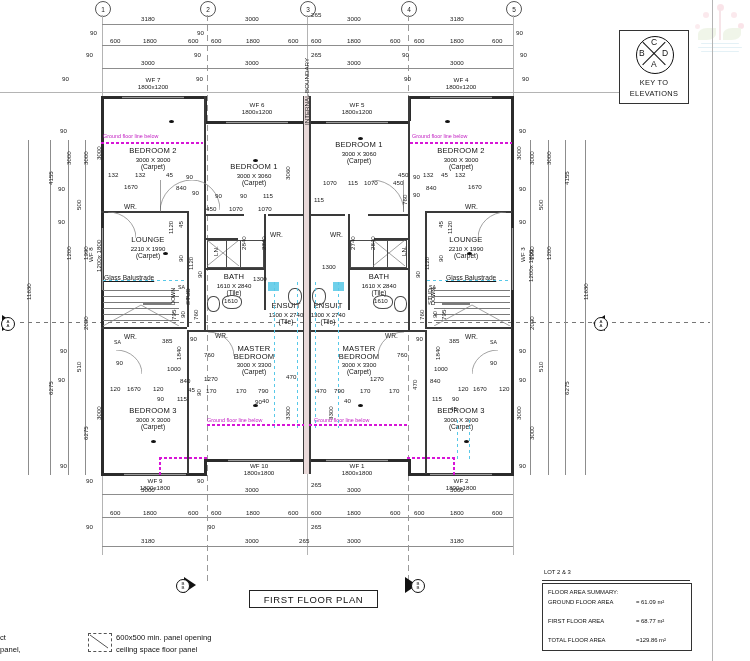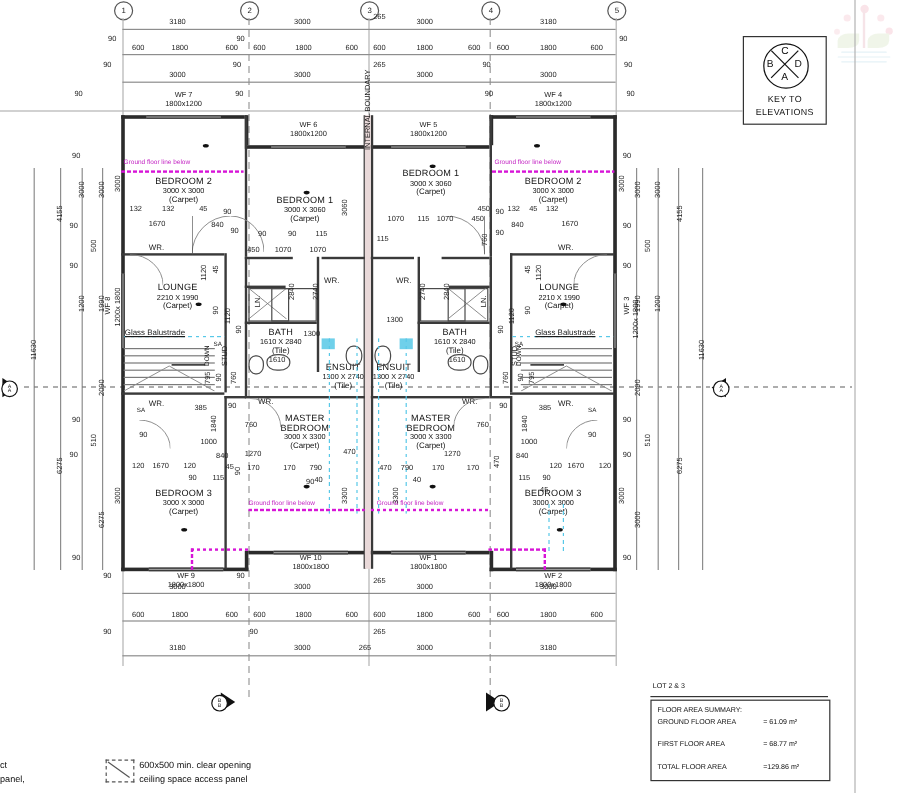--- a/index.html
+++ b/index.html
@@ -273,27 +273,30 @@
       </div>
   </div>
   <div class="secm" style="left:405px;top:577px;">
     <div class="dia" style="left:0;top:0;border-top:8px solid transparent;border-bottom:8px solid transparent;border-left:12px solid #111;"></div>
     <div class="cir" style="left:6px;top:2px;">
         <span>B</span>
         <span>B</span>
       </div>
   </div>
 
+  <div class="titlebox" style="left:249px;top:590px;width:127px;height:16px;">
+    <span>FIRST FLOOR PLAN</span>
+  </div>
 
   <div class="legbox" style="left:88px;top:633px;width:22px;height:17px;"></div>
   <svg class="abs" style="left:88px;top:633px;" width="22" height="17">
     <line x1="2" y1="2" x2="20" y2="15" stroke="#555" stroke-width="1"></line>
   </svg>
-  <div class="legtxt" style="left:116px;top:633px;">600x500 min. clear opening</div>
-  <div class="legtxt" style="left:116px;top:645px;">ceiling space access panel</div>
+  <div class="legtxt" style="left:116px;top:633px;">600x500 min. panel opening</div>
+  <div class="legtxt" style="left:116px;top:645px;">ceiling space floor panel</div>
   <div class="legtxt" style="left:0px;top:633px;">ct</div>
   <div class="legtxt" style="left:0px;top:645px;">panel,</div>
 
   <div class="lotlbl" style="left:544px;top:569px;">LOT 2 &amp; 3</div>
   <div class="lotline" style="left:542px;top:580px;width:148px;"></div>
   <div class="areabox" style="left:542px;top:583px;width:148px;height:66px;"></div>
   <div class="arow" style="left:548px;top:589px;">FLOOR AREA SUMMARY:</div>
   <div class="arow" style="left:548px;top:599px;">GROUND FLOOR AREA</div>
   <div class="arow" style="left:636px;top:599px;">= 61.09 m²</div>
   <div class="arow" style="left:548px;top:618px;">FIRST FLOOR AREA</div>

